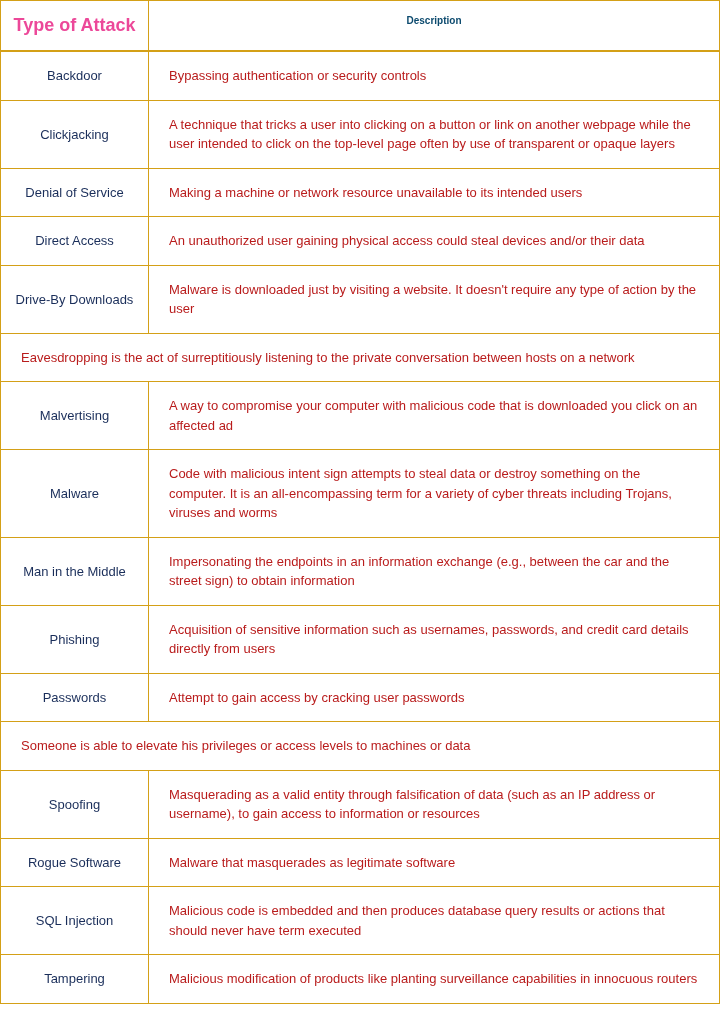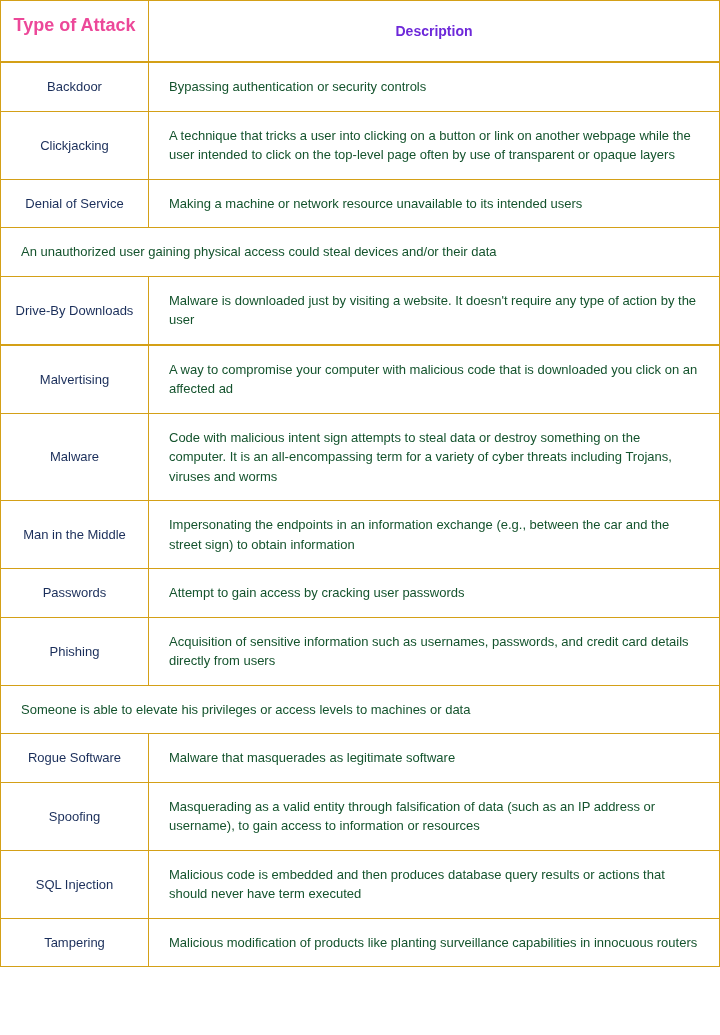--- a/index.html
+++ b/index.html
@@ -34,25 +34,25 @@
       padding: 14px 10px;
       text-align: center;
       font-weight: bold;
       font-size: 18px;
       color: #ec4899;
       border-right: 1px solid #d4a017;
     }
 
     .header-description {
       flex: 1;
-      padding: 22px 20px;
+      padding: 14px 20px;
       text-align: center;
       font-weight: bold;
-      font-size: 14px;
-      color: #6d28d9;
+      font-size: 10px;
+      color: #0c4a6e;
     }
 
     .table-row {
       display: flex;
       border-bottom: 1px solid #d4a017;
     }
 
     .cell-attack {
       width: 148px;
       min-width: 148px;
@@ -63,21 +63,21 @@
       border-right: 1px solid #d4a017;
       display: flex;
       align-items: center;
       justify-content: center;
     }
 
     .cell-description {
       flex: 1;
       padding: 14px 20px;
       font-size: 13px;
-      color: #14532d;
+      color: #b91c1c;
       line-height: 1.5;
       display: flex;
       align-items: center;
     }
   </style>
 </head>
 <body>
 
 <div class="table-container">
   <div class="table-header">
@@ -91,58 +91,60 @@
       </div>
       <div class="table-row">
         <div class="cell-attack">Clickjacking</div>
         <div class="cell-description">A technique that tricks a user into clicking on a button or link on another webpage while the user intended to click on the top-level page often by use of transparent or opaque layers</div>
       </div>
       <div class="table-row">
         <div class="cell-attack">Denial of Service</div>
         <div class="cell-description">Making a machine or network resource unavailable to its intended users</div>
       </div>
       <div class="table-row">
+        <div class="cell-attack">Direct Access</div>
         <div class="cell-description">An unauthorized user gaining physical access could steal devices and/or their data</div>
       </div>
       <div class="table-row">
         <div class="cell-attack">Drive-By Downloads</div>
         <div class="cell-description">Malware is downloaded just by visiting a website. It doesn't require any type of action by the user</div>
       </div>
       <div class="table-row">
+        <div class="cell-description">Eavesdropping is the act of surreptitiously listening to the private conversation between hosts on a network</div>
       </div>
       <div class="table-row">
         <div class="cell-attack">Malvertising</div>
         <div class="cell-description">A way to compromise your computer with malicious code that is downloaded you click on an affected ad</div>
       </div>
       <div class="table-row">
         <div class="cell-attack">Malware</div>
         <div class="cell-description">Code with malicious intent sign attempts to steal data or destroy something on the computer. It is an all-encompassing term for a variety of cyber threats including Trojans, viruses and worms</div>
       </div>
       <div class="table-row">
         <div class="cell-attack">Man in the Middle</div>
         <div class="cell-description">Impersonating the endpoints in an information exchange (e.g., between the car and the street sign) to obtain information</div>
       </div>
       <div class="table-row">
+        <div class="cell-attack">Phishing</div>
+        <div class="cell-description">Acquisition of sensitive information such as usernames, passwords, and credit card details directly from users</div>
+      </div>
+      <div class="table-row">
         <div class="cell-attack">Passwords</div>
         <div class="cell-description">Attempt to gain access by cracking user passwords</div>
-      </div>
-      <div class="table-row">
-        <div class="cell-attack">Phishing</div>
-        <div class="cell-description">Acquisition of sensitive information such as usernames, passwords, and credit card details directly from users</div>
       </div>
       <div class="table-row">
         <div class="cell-description">Someone is able to elevate his privileges or access levels to machines or data</div>
       </div>
       <div class="table-row">
+        <div class="cell-attack">Spoofing</div>
+        <div class="cell-description">Masquerading as a valid entity through falsification of data (such as an IP address or username), to gain access to information or resources</div>
+      </div>
+      <div class="table-row">
         <div class="cell-attack">Rogue Software</div>
         <div class="cell-description">Malware that masquerades as legitimate software</div>
-      </div>
-      <div class="table-row">
-        <div class="cell-attack">Spoofing</div>
-        <div class="cell-description">Masquerading as a valid entity through falsification of data (such as an IP address or username), to gain access to information or resources</div>
       </div>
       <div class="table-row">
         <div class="cell-attack">SQL Injection</div>
         <div class="cell-description">Malicious code is embedded and then produces database query results or actions that should never have term executed</div>
       </div>
       <div class="table-row">
         <div class="cell-attack">Tampering</div>
         <div class="cell-description">Malicious modification of products like planting surveillance capabilities in innocuous routers</div>
       </div>
     </div>

